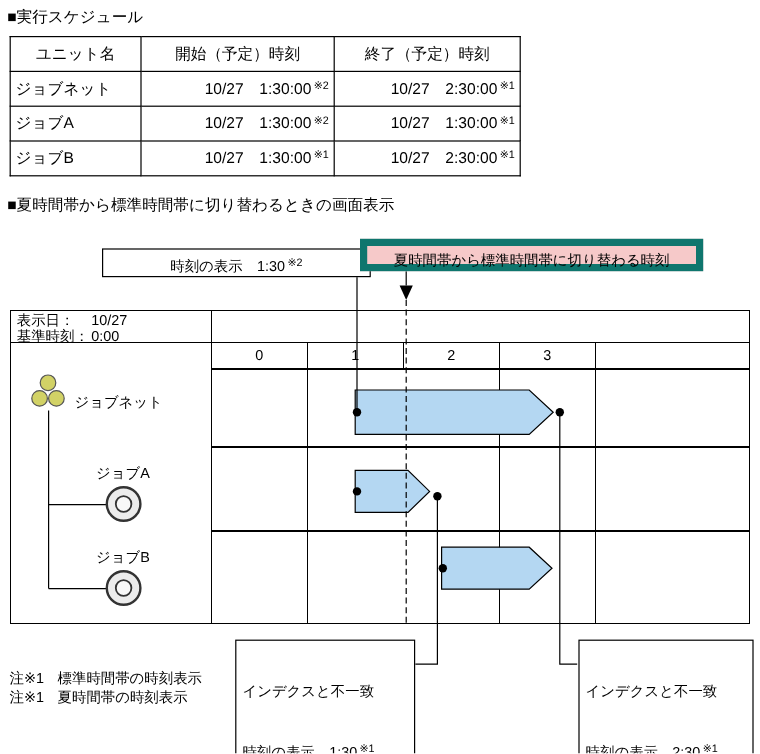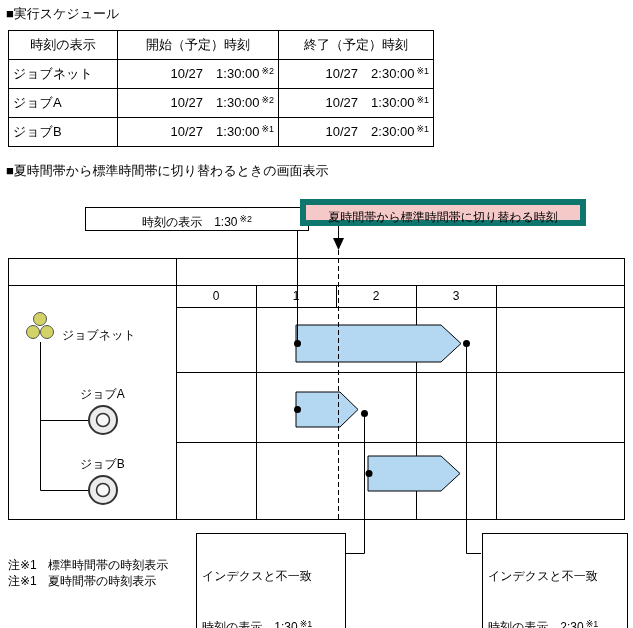--- a/index.html
+++ b/index.html
@@ -51,21 +51,21 @@
 <body>
 
 <div id="app">
 
   <div class="abs heading" style="left:6px; top:162px;">■夏時間帯から標準時間帯に切り替わるときの画面表示</div>
   <div class="abs heading" style="left:6px; top:5px;">■実行スケジュール</div>
 
   <table id="schedule-table">
     <thead>
       <tr>
-        <th class="col-unit">時刻の表示</th>
+        <th class="col-unit">ユニット名</th>
         <th class="col-start">開始（予定）時刻</th>
         <th class="col-end">終了（予定）時刻</th>
       </tr>
     </thead>
     <tbody>
       <tr>
         <td class="unit">ジョブネット</td>
         <td class="time"><span>10/27　1:30:00</span><span class="sup">※2</span></td>
         <td class="time"><span>10/27　2:30:00</span><span class="sup">※1</span></td>
       </tr>
@@ -139,20 +139,30 @@
       <circle cx="297.5" cy="409.5" r="3.5"></circle>
       <circle cx="364.5" cy="413.5" r="3.5"></circle>
       <circle cx="369" cy="473.5" r="3.5"></circle>
     </g>
   </svg>
 
   <div id="callout-top" class="callout"><span>時刻の表示　1:30</span><span class="sup">※2</span></div>
 
   <div id="dst-banner">夏時間帯から標準時間帯に切り替わる時刻</div>
 
+  <div id="chart-info" class="abs">
+    <div class="info-row">
+      <span class="info-label">表示日：</span>
+      <span>10/27</span>
+    </div>
+    <div class="info-row">
+      <span class="info-label">基準時刻：</span>
+      <span>0:00</span>
+    </div>
+  </div>
 
   <div class="tick" style="left:176px;">0</div>
   <div class="tick" style="left:256px;">1</div>
   <div class="tick" style="left:336px;">2</div>
   <div class="tick" style="left:416px;">3</div>
 
   <div class="tree-label" style="left:62px; top:327px;">ジョブネット</div>
   <div class="tree-label" style="left:80px; top:386px;">ジョブA</div>
   <div class="tree-label" style="left:80px; top:456px;">ジョブB</div>
 

